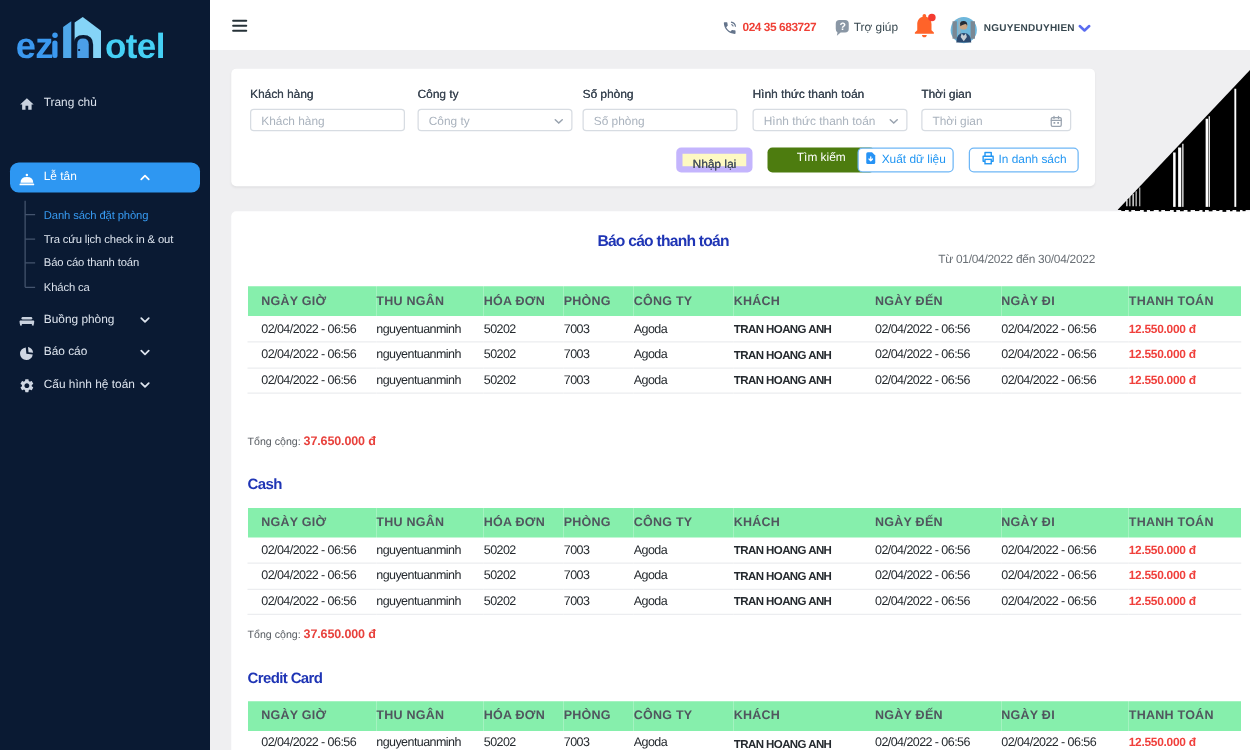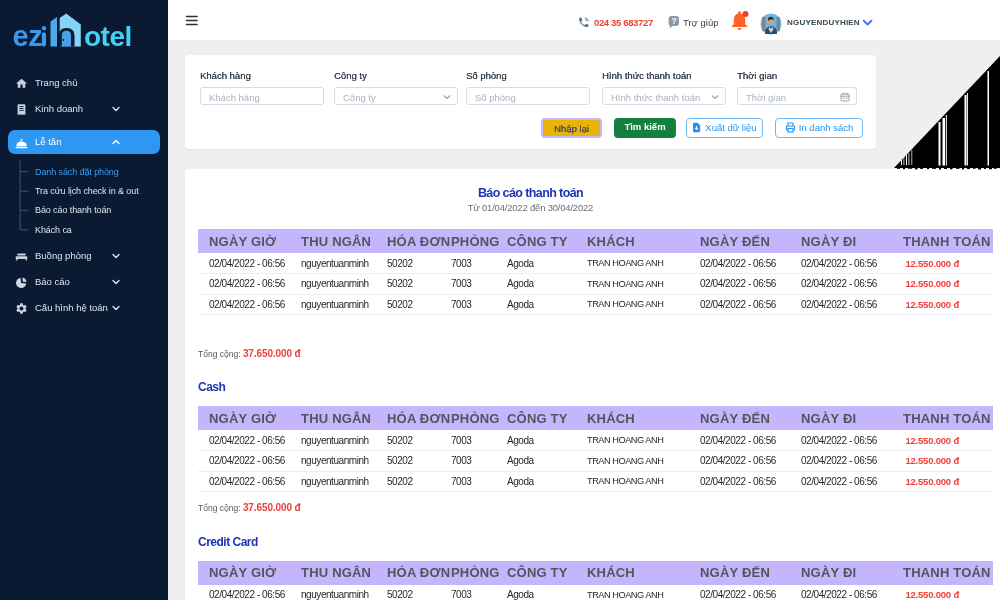--- a/index.html
+++ b/index.html
@@ -12,30 +12,30 @@
 .nav .tx{position:absolute;left:35px;top:50%;margin-top:-6px;line-height:12px}
 .nav .ch{position:absolute;right:20px;top:50%;margin-top:-4px;width:8px;height:8px}
 .sub{position:absolute;left:35px;color:#dde4ee;font-size:9px;line-height:11px;white-space:nowrap;letter-spacing:-0.1px}
 #active{position:absolute;left:8px;top:129.5px;width:152px;height:24.5px;background:#2e97f2;border-radius:7px}
 .fcol{position:absolute;top:15px}
 .fcol .lb{font-size:9.5px;color:#3a4552;display:block;margin-bottom:6px;text-shadow:0.2px 0 0 #3a4552}
 .fin{width:124px;height:18px;border:1px solid #d7dce2;border-radius:3px;background:#fff;position:relative}
 .fin .ph{position:absolute;left:8px;top:4px;font-size:9.5px;color:#a9b2bd;white-space:nowrap}
 .btn{position:absolute;top:63px;height:20px;border-radius:4px;font-size:9.5px;line-height:18px;text-align:center}
 table{border-collapse:collapse;table-layout:fixed;width:795px}
-thead td{background:#c4b5fd;color:#50565e;font-weight:bold;font-size:13px;height:24px;letter-spacing:0.2px}
+thead td{background:#86efac;color:#50565e;font-weight:bold;font-size:10px;height:24px;letter-spacing:0.2px}
 tbody td{font-size:10px;color:#24292e;height:20.5px;letter-spacing:-0.45px}
 tbody tr{border-bottom:1px solid #ecedf0}
 td{padding:0;white-space:nowrap;overflow:hidden}
 td:first-child{padding-left:11px}
-td:last-child{text-align:right;padding-right:34px}
+td:last-child{text-align:left;padding-right:34px}
 .sec{position:absolute;left:13px;width:795px}
 .sech{font-size:12px;font-weight:bold;color:#1f35b5;height:13px;line-height:13px;margin-bottom:10.5px;letter-spacing:-0.5px;position:relative;top:-1.5px}
 .money{color:#f0403c;font-weight:bold;letter-spacing:-0.2px;font-size:9.5px}
-.kh{font-weight:normal;font-size:9.2px}
+.kh{font-weight:bold;font-size:9.2px}
 .tot{position:absolute;left:13px;width:763px;text-align:left;height:15px}
 .tot .l1{font-size:8.5px;color:#54595f}
 .tot .l2{font-size:10px;font-weight:bold;color:#e8413c;letter-spacing:-0.1px}
 </style>
 </head>
 <body>
 
 <div id="sidebar">
   <svg id="logo" width="150" height="55" viewBox="0 0 150 55" style="position:absolute;left:0;top:0">
     <text x="12.5" y="46" font-size="29" font-weight="bold" fill="#3b99f0" letter-spacing="-0.5">ez</text>
@@ -47,30 +47,20 @@
     <path d="M61.8 46.4 V35.4 Q61.8 30.8 66.4 30.8 Q71 30.8 71 35.4 V46.4 Z" fill="#4b9fe8"></path>
     <circle cx="63.3" cy="40" r="0.9" fill="#0a1a33"></circle>
     <text x="84" y="46" font-size="28" font-weight="bold" fill="#45d0f5" letter-spacing="-0.5">otel</text>
   </svg>
   <div id="active"></div>
   <div class="nav" id="n1" style="top:71px">
       <svg class="ic" viewBox="0 0 24 24">
         <path d="M10 20v-6h4v6h5v-8h3L12 3 2 12h3v8z" fill="#c9d1de"></path>
       </svg>
       <span class="tx">Trang chủ</span>
-    </div>
-  <div class="nav" id="n2" style="top:96.5px">
-      <svg class="ic" viewBox="0 0 13 13">
-        <path d="M2.6 12 V2.4 Q2.6 1.2 3.8 1.2 H9.2 Q10.4 1.2 10.4 2.4 V12 L8.9 11.2 L7.7 12 L6.5 11.2 L5.3 12 L4.1 11.2 Z" fill="#c9d1de"></path>
-        <path d="M4.4 3.6 H8.6 M4.4 5.5 H8.6 M4.4 7.4 H8.6" stroke="#0a1a33" stroke-width="0.9" fill="none"></path>
-      </svg>
-      <span class="tx">Kinh doanh</span>
-      <svg class="ch" viewBox="0 0 8 8">
-        <path d="M1 2.5 L4 5.5 L7 2.5" stroke="#dde4ee" stroke-width="1.4" fill="none" stroke-linecap="round" stroke-linejoin="round"></path>
-      </svg>
     </div>
   <div class="nav" id="n3" style="top:129.5px;color:#fff">
       <svg class="ic" viewBox="0 0 13 13">
         <path d="M1.4 10.2 Q1.4 5.6 6.5 5.6 Q11.6 5.6 11.6 10.2 Z" fill="#fff"></path>
         <rect x="0.6" y="10.8" width="11.8" height="1.4" rx="0.7" fill="#fff"></rect>
         <circle cx="6.5" cy="4" r="1" fill="#fff"></circle>
       </svg>
       <span class="tx">Lễ tân</span>
       <svg class="ch" viewBox="0 0 8 8">
         <path d="M1 5.5 L4 2.5 L7 5.5" stroke="#fff" stroke-width="1.4" fill="none" stroke-linecap="round" stroke-linejoin="round"></path>
@@ -190,35 +180,35 @@
       <div class="fin" style="width:120px">
         <span class="ph">Thời gian</span>
         <svg style="position:absolute;right:6px;top:3.5px" width="10" height="10" viewBox="0 0 10 10">
           <rect x="1" y="2" width="8" height="7" rx="1" stroke="#98a2ae" stroke-width="1" fill="none"></rect>
           <path d="M1 4.2 H9 M3.2 1 V2.8 M6.8 1 V2.8" stroke="#98a2ae" stroke-width="1" fill="none" stroke-linecap="round"></path>
           <rect x="2.8" y="5.6" width="1.4" height="1.4" fill="#98a2ae"></rect>
           <rect x="5.8" y="5.6" width="1.4" height="1.4" fill="#98a2ae"></rect>
         </svg>
       </div>
     </div>
-  <div class="btn" style="left:356px;width:61px;border:2px solid #c4b5fd;color:#46515c;background:#eab308;text-shadow:0.2px 0 0 #46515c">Nhập lại</div>
-  <div class="btn" style="left:429px;width:62px;background:#15803d;color:#fff;font-weight:bold">Tìm kiếm</div>
+  <div class="btn" style="left:356px;width:61px;border:5px solid #c4b5fd;color:#46515c;background:#fef9c3;text-shadow:0.2px 0 0 #46515c">Nhập lại</div>
+  <div class="btn" style="left:429px;width:86px;background:#4d7c0f;color:#fff;font-weight:normal">Tìm kiếm</div>
   <div class="btn" style="left:501px;width:77px;border:1px solid #6fb7f6;color:#2196f3;background:#fff"><svg style="vertical-align:-2px;margin-right:4px" width="9" height="11" viewBox="0 0 9 11">
         <path d="M1 2 Q1 0.8 2.2 0.8 H5.6 L8.2 3.4 V9 Q8.2 10.2 7 10.2 H2.2 Q1 10.2 1 9 Z" fill="#2693f5"></path>
         <path d="M4.6 4.4 V7.6 M3.2 6.2 L4.6 7.6 L6 6.2" stroke="#fff" stroke-width="1" fill="none" stroke-linecap="round" stroke-linejoin="round"></path>
       </svg>Xuất dữ liệu</div>
   <div class="btn" style="left:590px;width:88px;border:1px solid #6fb7f6;color:#2196f3;background:#fff"><svg style="vertical-align:-2px;margin-right:3px" width="11" height="11" viewBox="0 0 11 11">
         <path d="M3 3.5 V1 H8 V3.5 M3 8 H1.5 V4 H9.5 V8 H8" stroke="#2196f3" stroke-width="1.1" fill="none" stroke-linejoin="round"></path>
         <rect x="3" y="6.5" width="5" height="3.5" stroke="#2196f3" stroke-width="1.1" fill="none"></rect>
       </svg>In danh sách</div>
 </div>
 
 <div id="content" style="position:absolute;left:185px;top:169px;width:820px;height:431px;background:#fff;border-radius:4px 0 0 0">
   <div style="position:absolute;left:0;top:17px;width:691px;text-align:center;font-size:12.5px;font-weight:bold;color:#1f35b5;letter-spacing:-0.6px">Báo cáo thanh toán</div>
-  <div style="position:absolute;left:0;top:33px;width:691px;text-align:center;font-size:9.5px;color:#6a7076;letter-spacing:-0.2px">Từ 01/04/2022 đến 30/04/2022</div>
+  <div style="position:absolute;left:0;top:33px;width:691px;text-align:right;font-size:9.5px;color:#6a7076;letter-spacing:-0.2px">Từ 01/04/2022 đến 30/04/2022</div>
   <div class="sec" style="top:60px">
     <table>
       <colgroup>
           <col style="width:103px">
           <col style="width:86px">
           <col style="width:64px">
           <col style="width:56px">
           <col style="width:80px">
           <col style="width:113px">
           <col style="width:101px">

